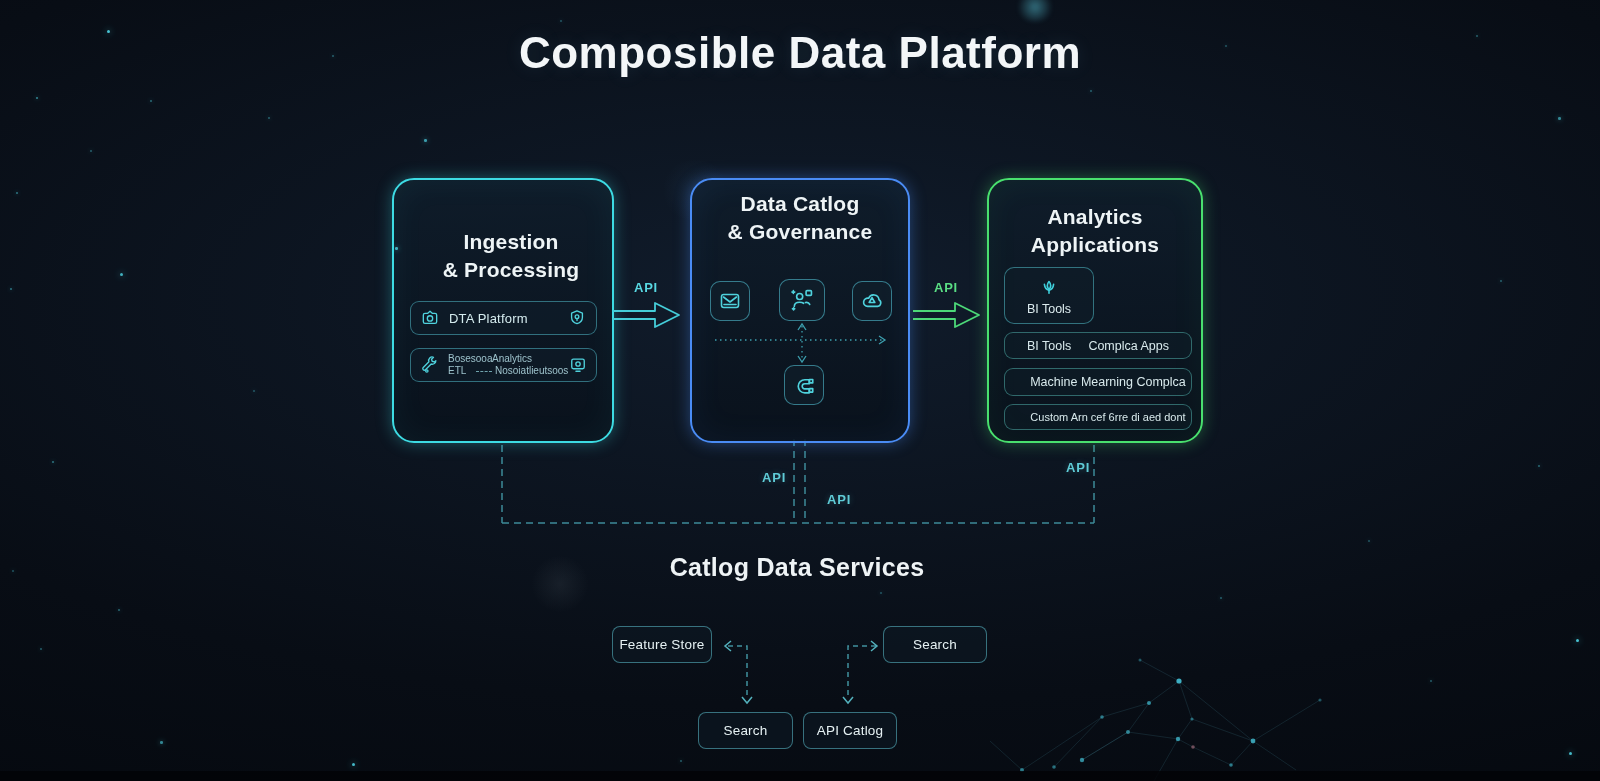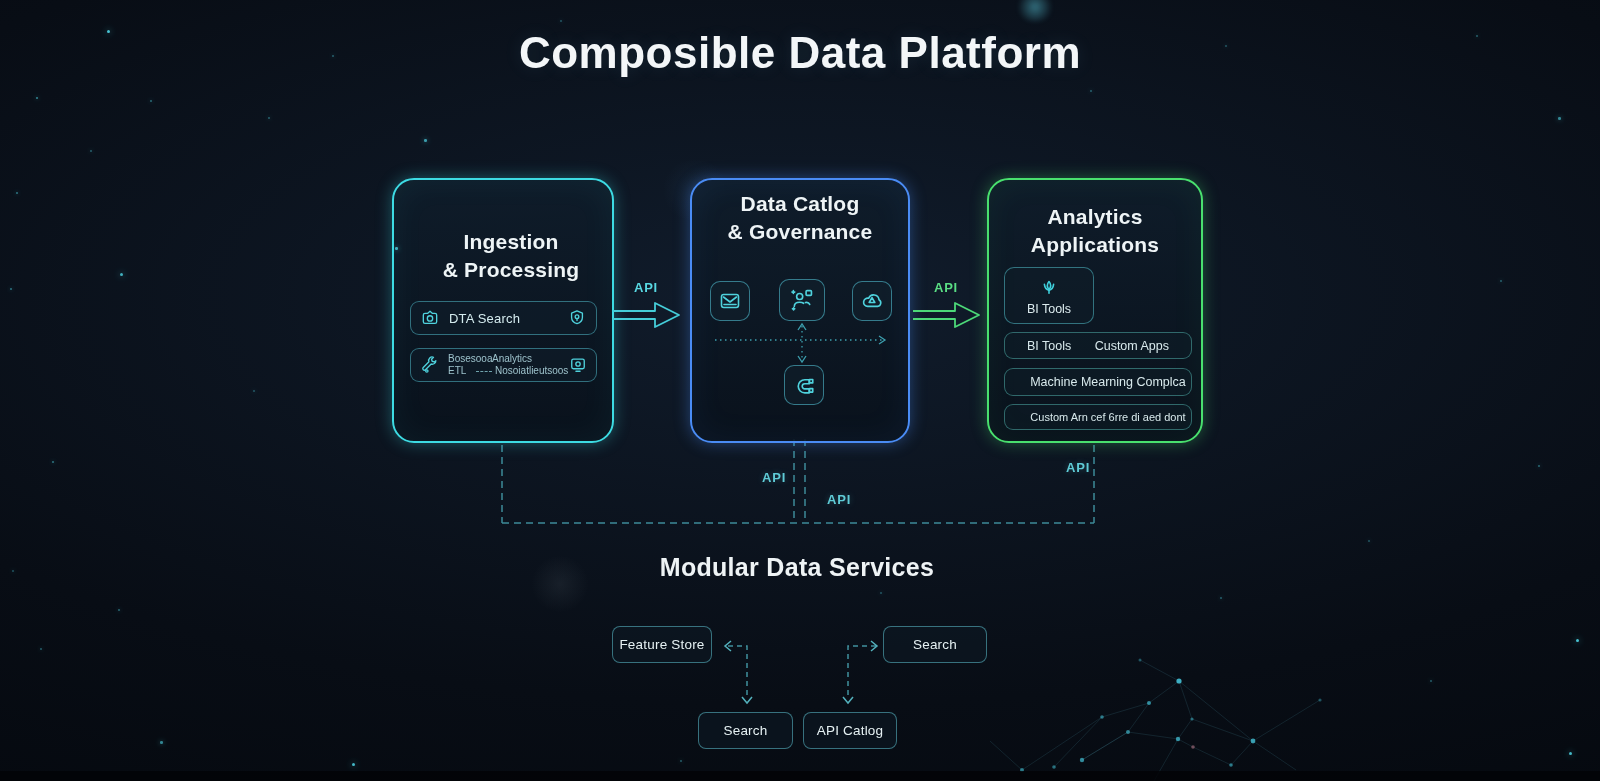--- a/index.html
+++ b/index.html
@@ -152,21 +152,21 @@
   <div class="panel panel-ingestion">
     <h2>
       <span>Ingestion</span><br>
       <span>&amp; Processing</span>
     </h2>
     <div class="ing-row ing-row1">
       <svg class="ing-icon" viewBox="0 0 24 24" fill="none" stroke="currentColor" stroke-width="1.6" stroke-linecap="round" stroke-linejoin="round">
         <path d="M4 8.5q0-2 2-2h3l3-2.7 3 2.7h3q2 0 2 2v8q0 2-2 2H6q-2 0-2-2z"></path>
         <circle cx="12" cy="12.5" r="3.2"></circle>
       </svg>
-      <span class="ing-label">DTA Search</span>
+      <span class="ing-label">DTA Platform</span>
       <svg class="ing-icon" viewBox="0 0 24 24" fill="none" stroke="currentColor" stroke-width="1.6" stroke-linecap="round" stroke-linejoin="round">
         <path d="M12 3.5l6.5 2.6v4.9c0 3.9-2.8 6.6-6.5 7.8-3.7-1.2-6.5-3.9-6.5-7.8V6.1z"></path>
         <circle cx="12" cy="10.5" r="2.2"></circle>
           <path d="M12 12.7V15"></path>
       </svg>
     </div>
     <div class="ing-row ing-row2">
       <svg class="ing-icon" viewBox="0 0 24 24" fill="none" stroke="currentColor" stroke-width="1.6" stroke-linecap="round" stroke-linejoin="round">
         <path d="M19 6.8a4.2 4.2 0 0 1-5.6 4L6.6 17.6a1.9 1.9 0 1 1-2.7-2.7l6.8-6.8a4.2 4.2 0 0 1 5.5-5.4l-2.4 2.4.8 2.4 2.4.8z"></path>
         <circle cx="8.2" cy="19.2" r="1.4"></circle>
@@ -259,31 +259,31 @@
       <svg width="24" height="24" viewBox="0 0 24 24" fill="none" stroke="#3fd0dc" stroke-width="1.6" stroke-linecap="round" stroke-linejoin="round">
         <path d="M12 5.6c2 2.5 2 5.7 0 8-2-2.3-2-5.5 0-8z"></path>
         <path d="M7.4 8.4c.4 3.5 2.1 5.3 4.6 5.7"></path>
         <path d="M16.6 8.4c-.4 3.5-2.1 5.3-4.6 5.7"></path>
         <path d="M12 14.1v3.2"></path>
       </svg>
       <span class="lbl">BI Tools</span>
     </div>
     <div class="ana-pill" style="top:152px;height:27px;font-size:12.5px;justify-content:space-between;padding:0 22px;">
       <span>BI Tools</span>
-      <span>Custom Apps</span>
+      <span>Complca Apps</span>
     </div>
     <div class="ana-pill" style="top:188px;height:28px;font-size:12.5px;">
       <span>Machine Mearning Complca</span>
     </div>
     <div class="ana-pill" style="top:224px;height:26px;font-size:11px;">
       <span>Custom Arn cef 6rre di aed dont</span>
     </div>
   </div>
 
-  <h3 class="section-title">Modular Data Services</h3>
+  <h3 class="section-title">Catlog Data Services</h3>
 
   <div class="mini-box" style="left:612px;top:626px;width:100px;">
     <span>Feature Store</span>
   </div>
   <div class="mini-box" style="left:883px;top:626px;width:104px;">
     <span>Search</span>
   </div>
   <div class="mini-box" style="left:698px;top:712px;width:95px;">
     <span>Search</span>
   </div>

